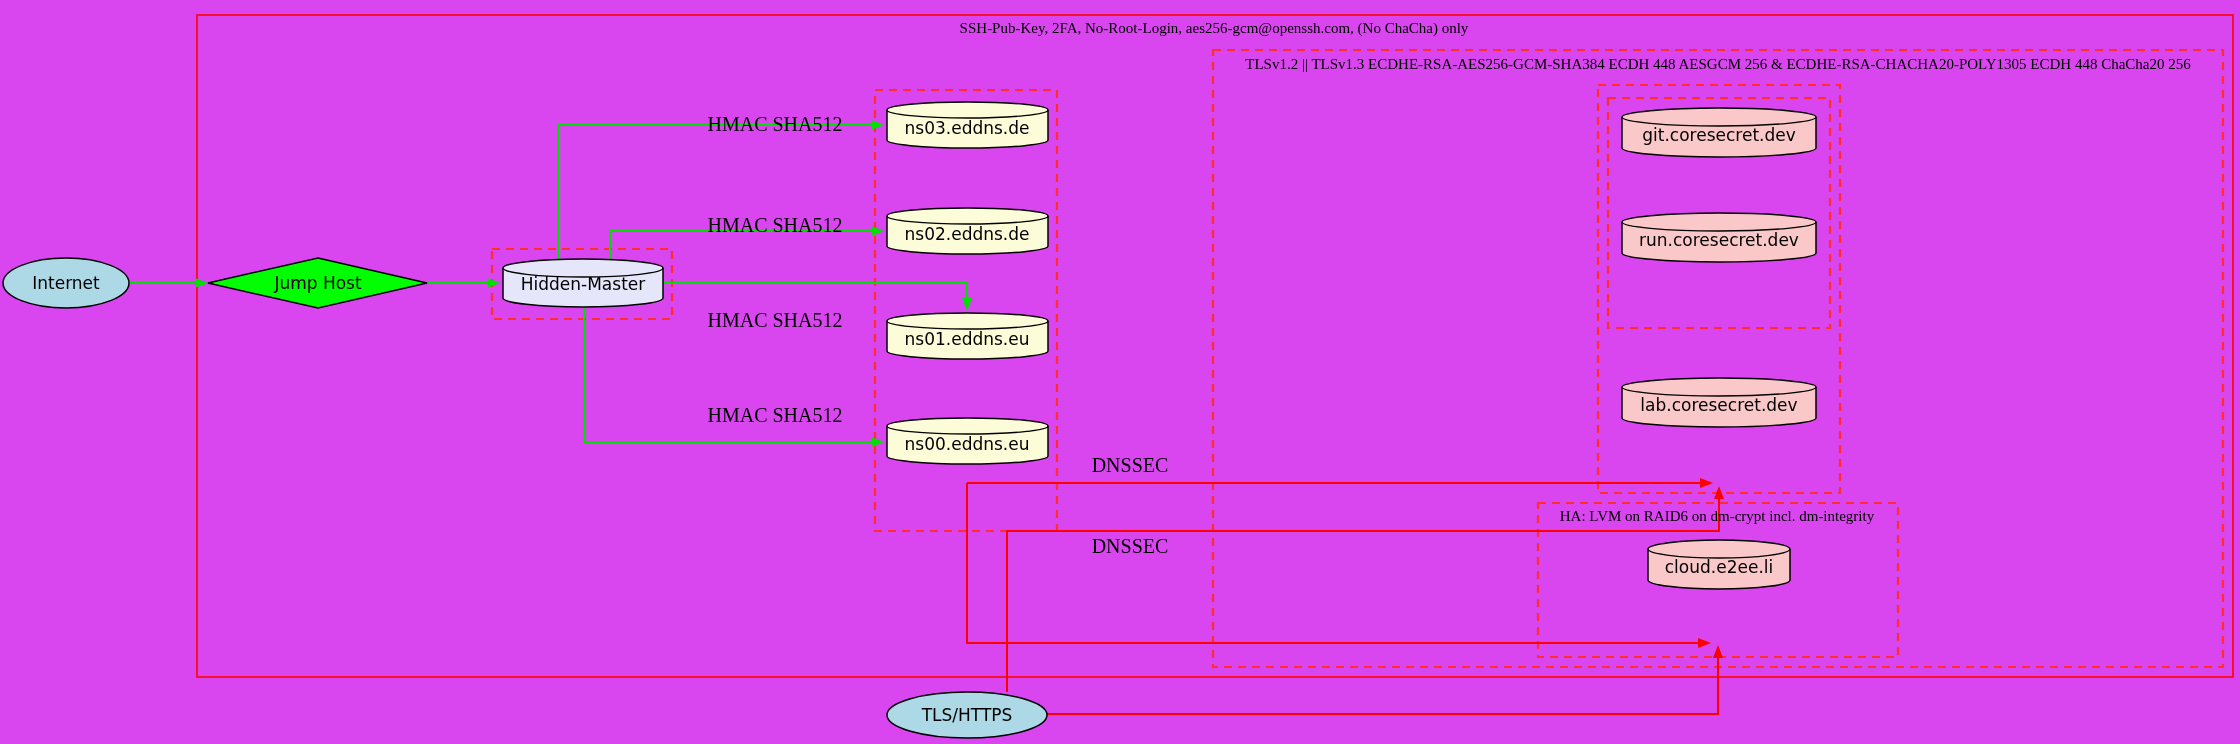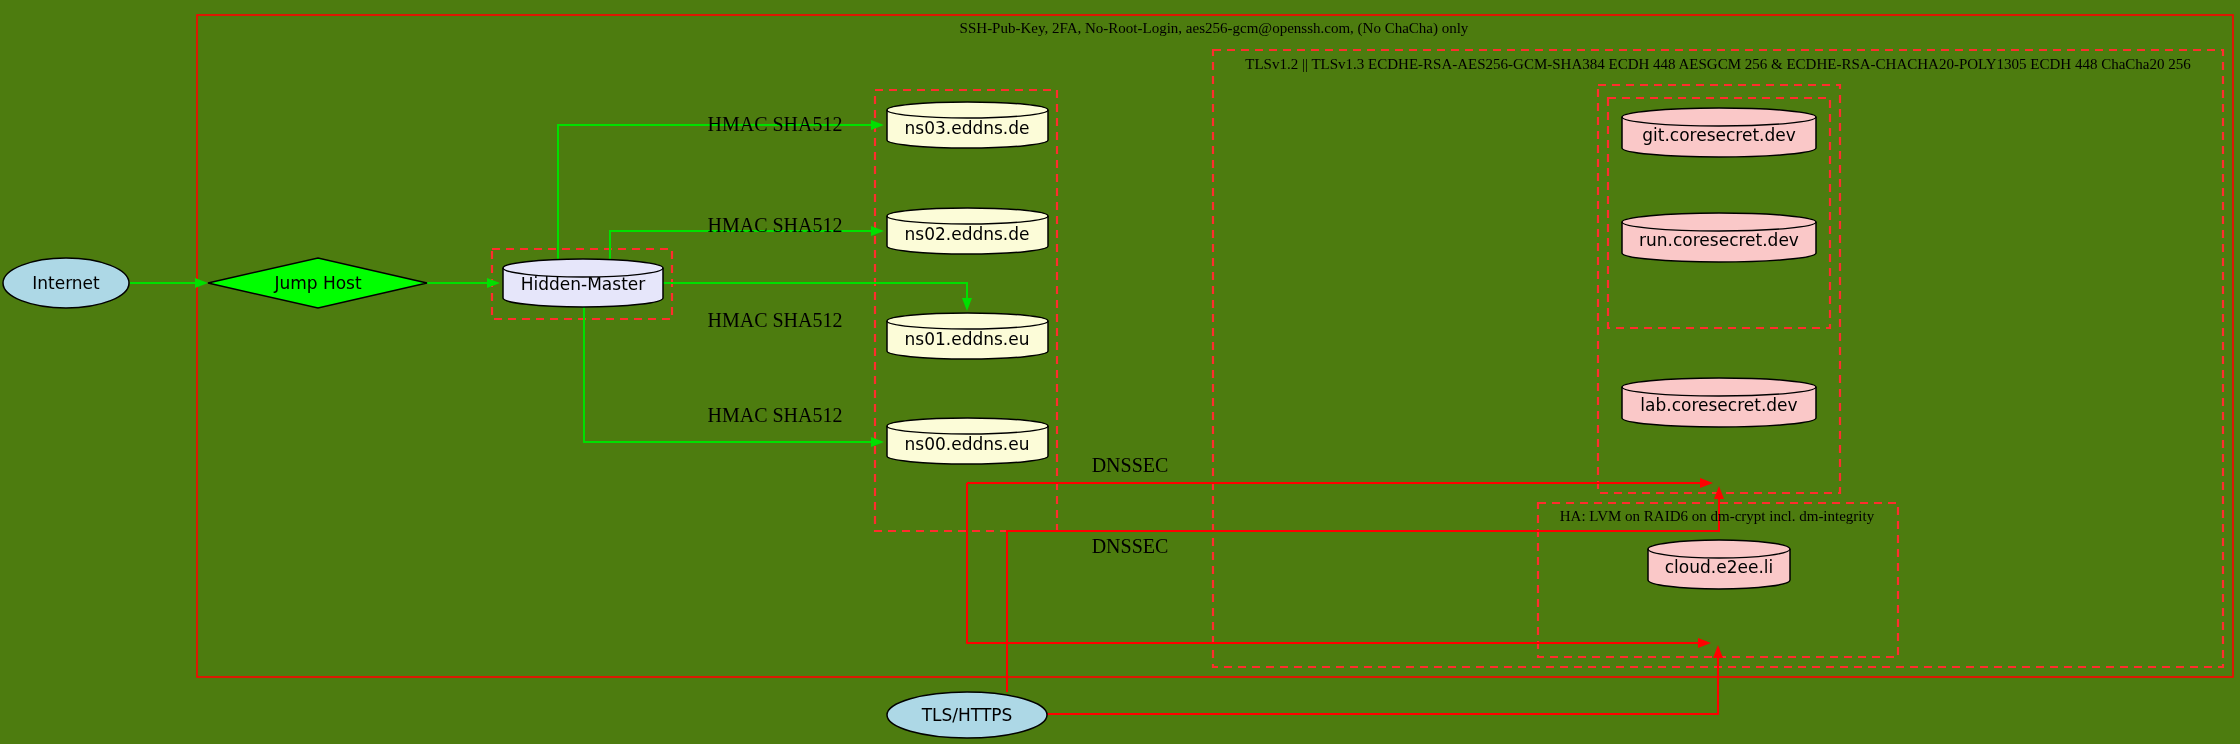--- a/index.html
+++ b/index.html
@@ -1,16 +1,16 @@
 <!DOCTYPE html>
 <html><head>
 <meta charset="utf-8">
 <style>
   html,body{margin:0;padding:0;background:#ffffff;}
-  .stage{position:relative;width:2240px;height:744px;background:#4d7c0f;overflow:hidden;}
+  .stage{position:relative;width:2240px;height:744px;background:#d946ef;overflow:hidden;}
   svg{display:block;}
   text{fill:#000000;}
   .node-label{font-family:"DejaVu Sans",sans-serif;font-size:17px;}
   .edge-label{font-family:"Liberation Serif",serif;font-size:20px;}
   .cluster-label{font-family:"Liberation Serif",serif;font-size:15px;}
   .solid-red-box{fill:none;stroke:#ff0000;stroke-width:1.6;}
   .dashed-red-box{fill:none;stroke:#ff2d2d;stroke-width:2.2;stroke-dasharray:8 6;}
   .green-edge{fill:none;stroke:#00e000;stroke-width:2;}
   .red-edge{fill:none;stroke:#ff0000;stroke-width:2;}
   .green-arrow{fill:#00e000;stroke:none;}

